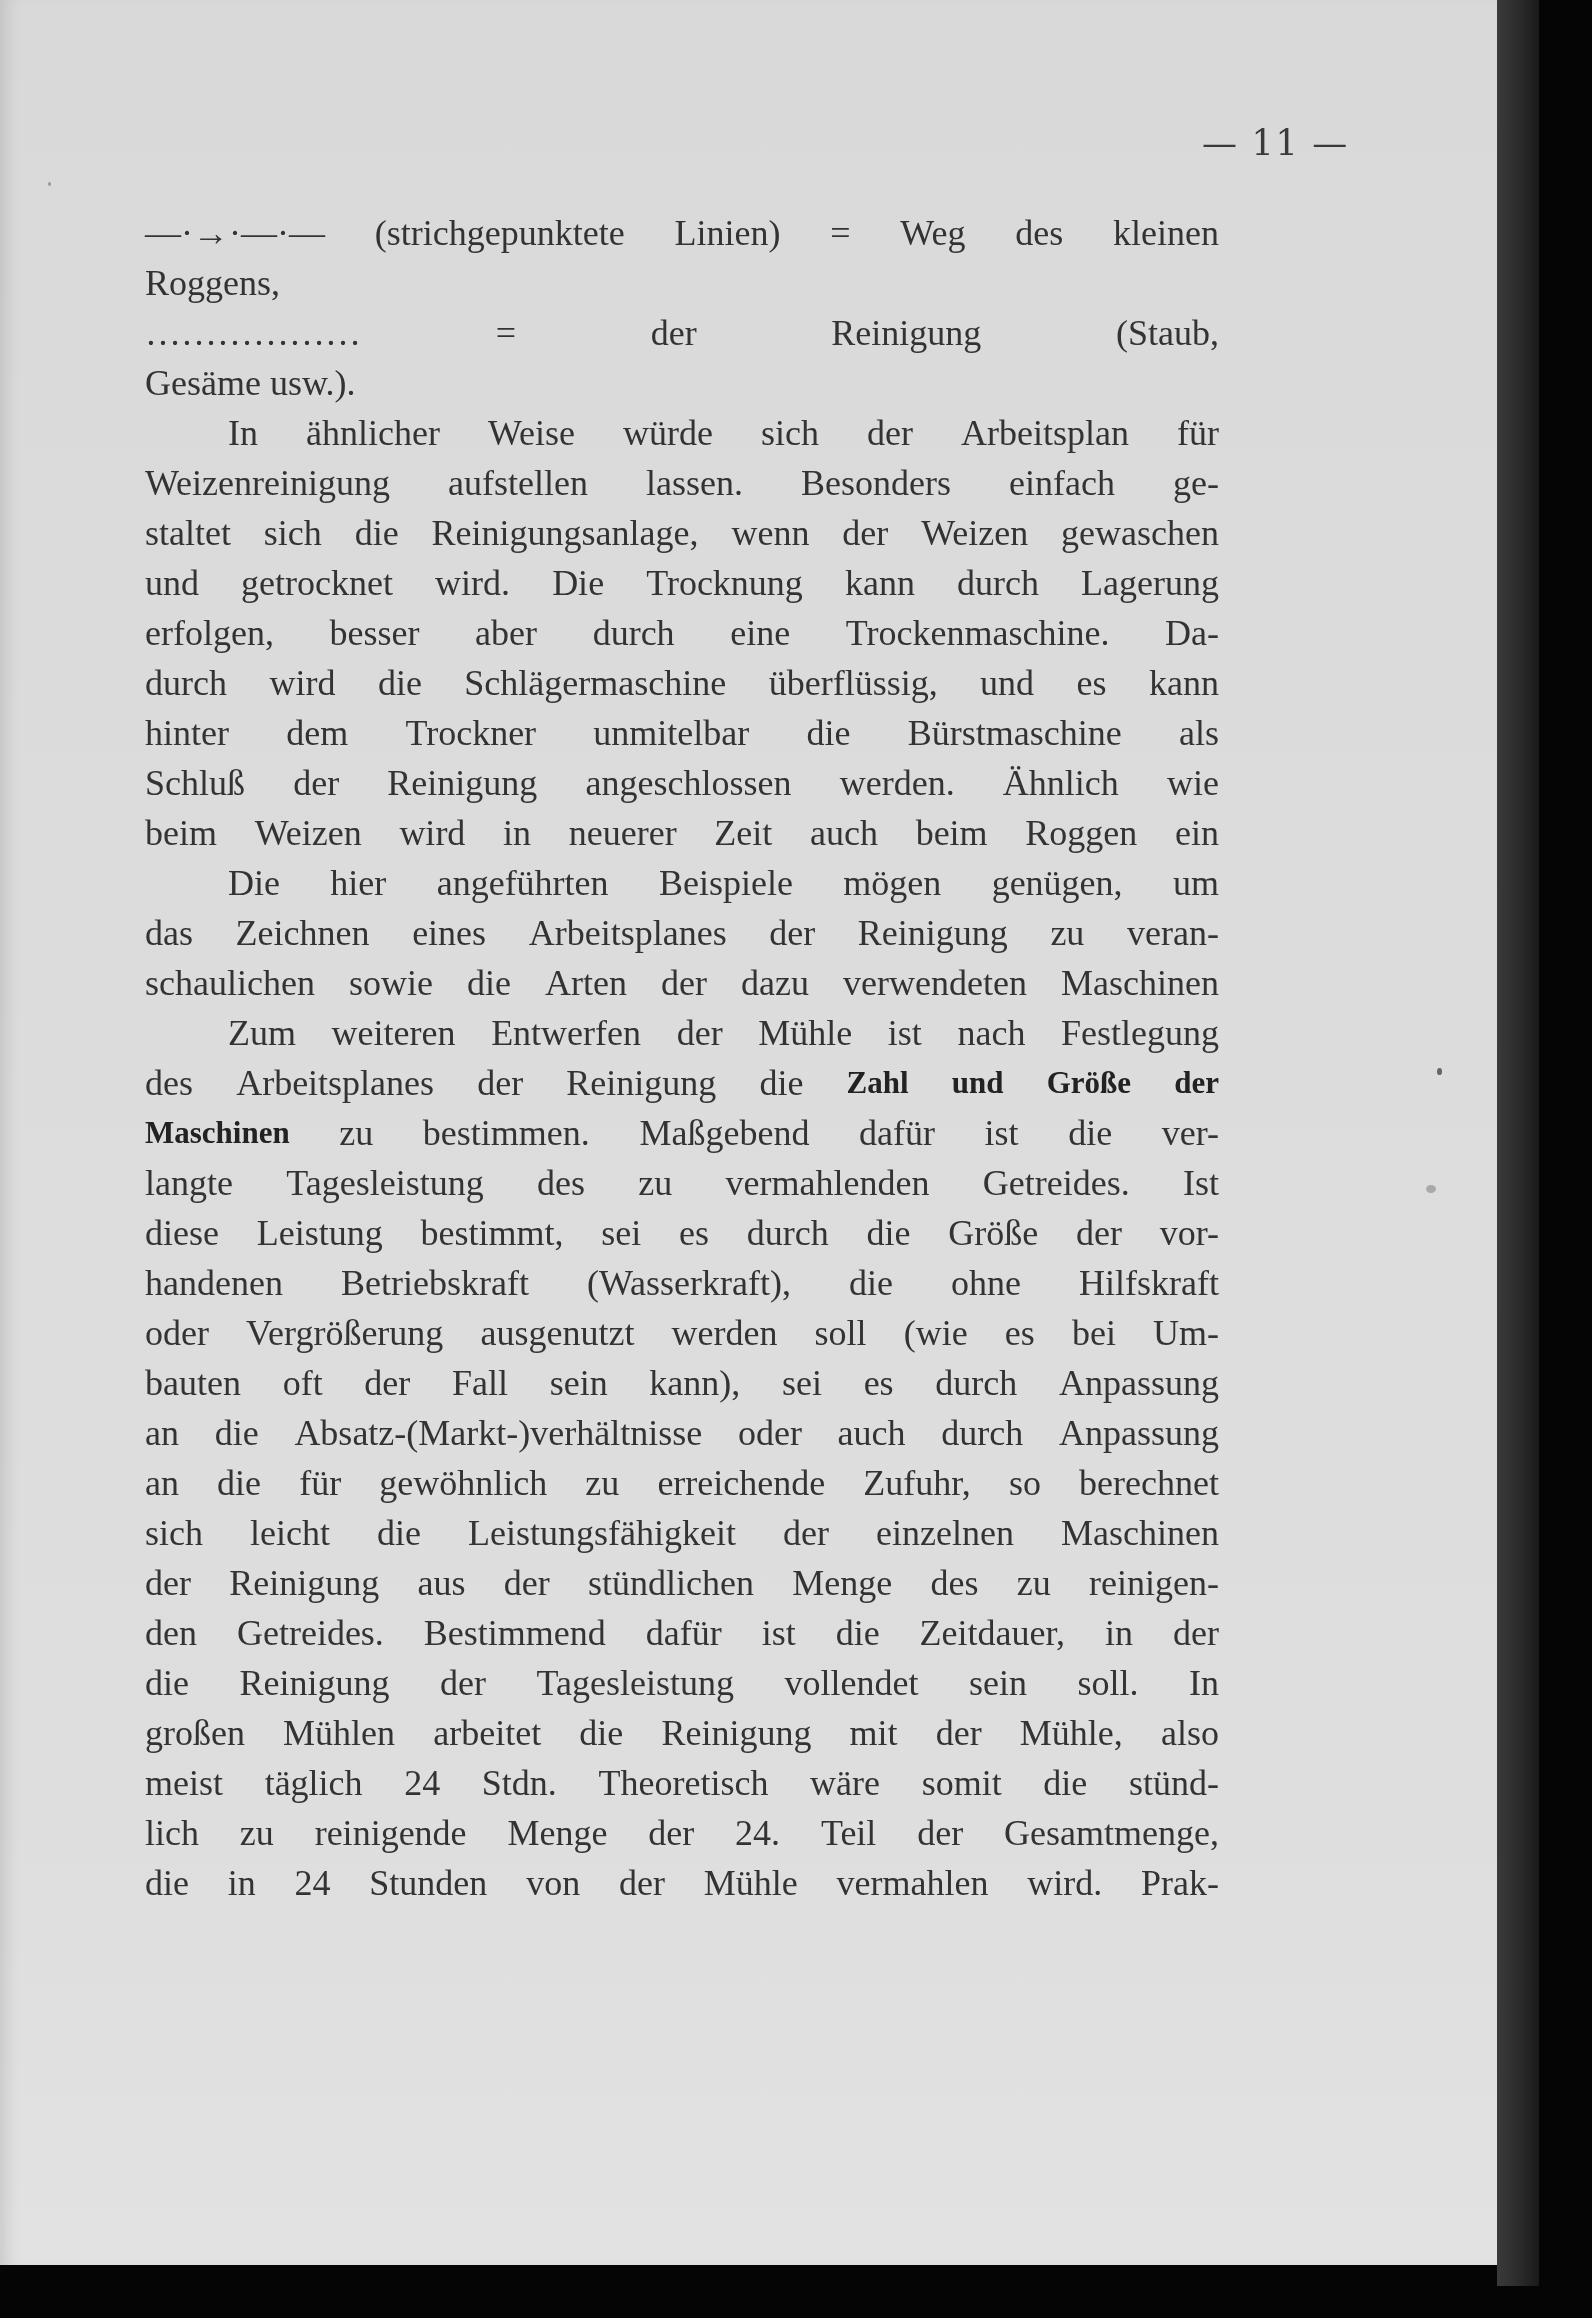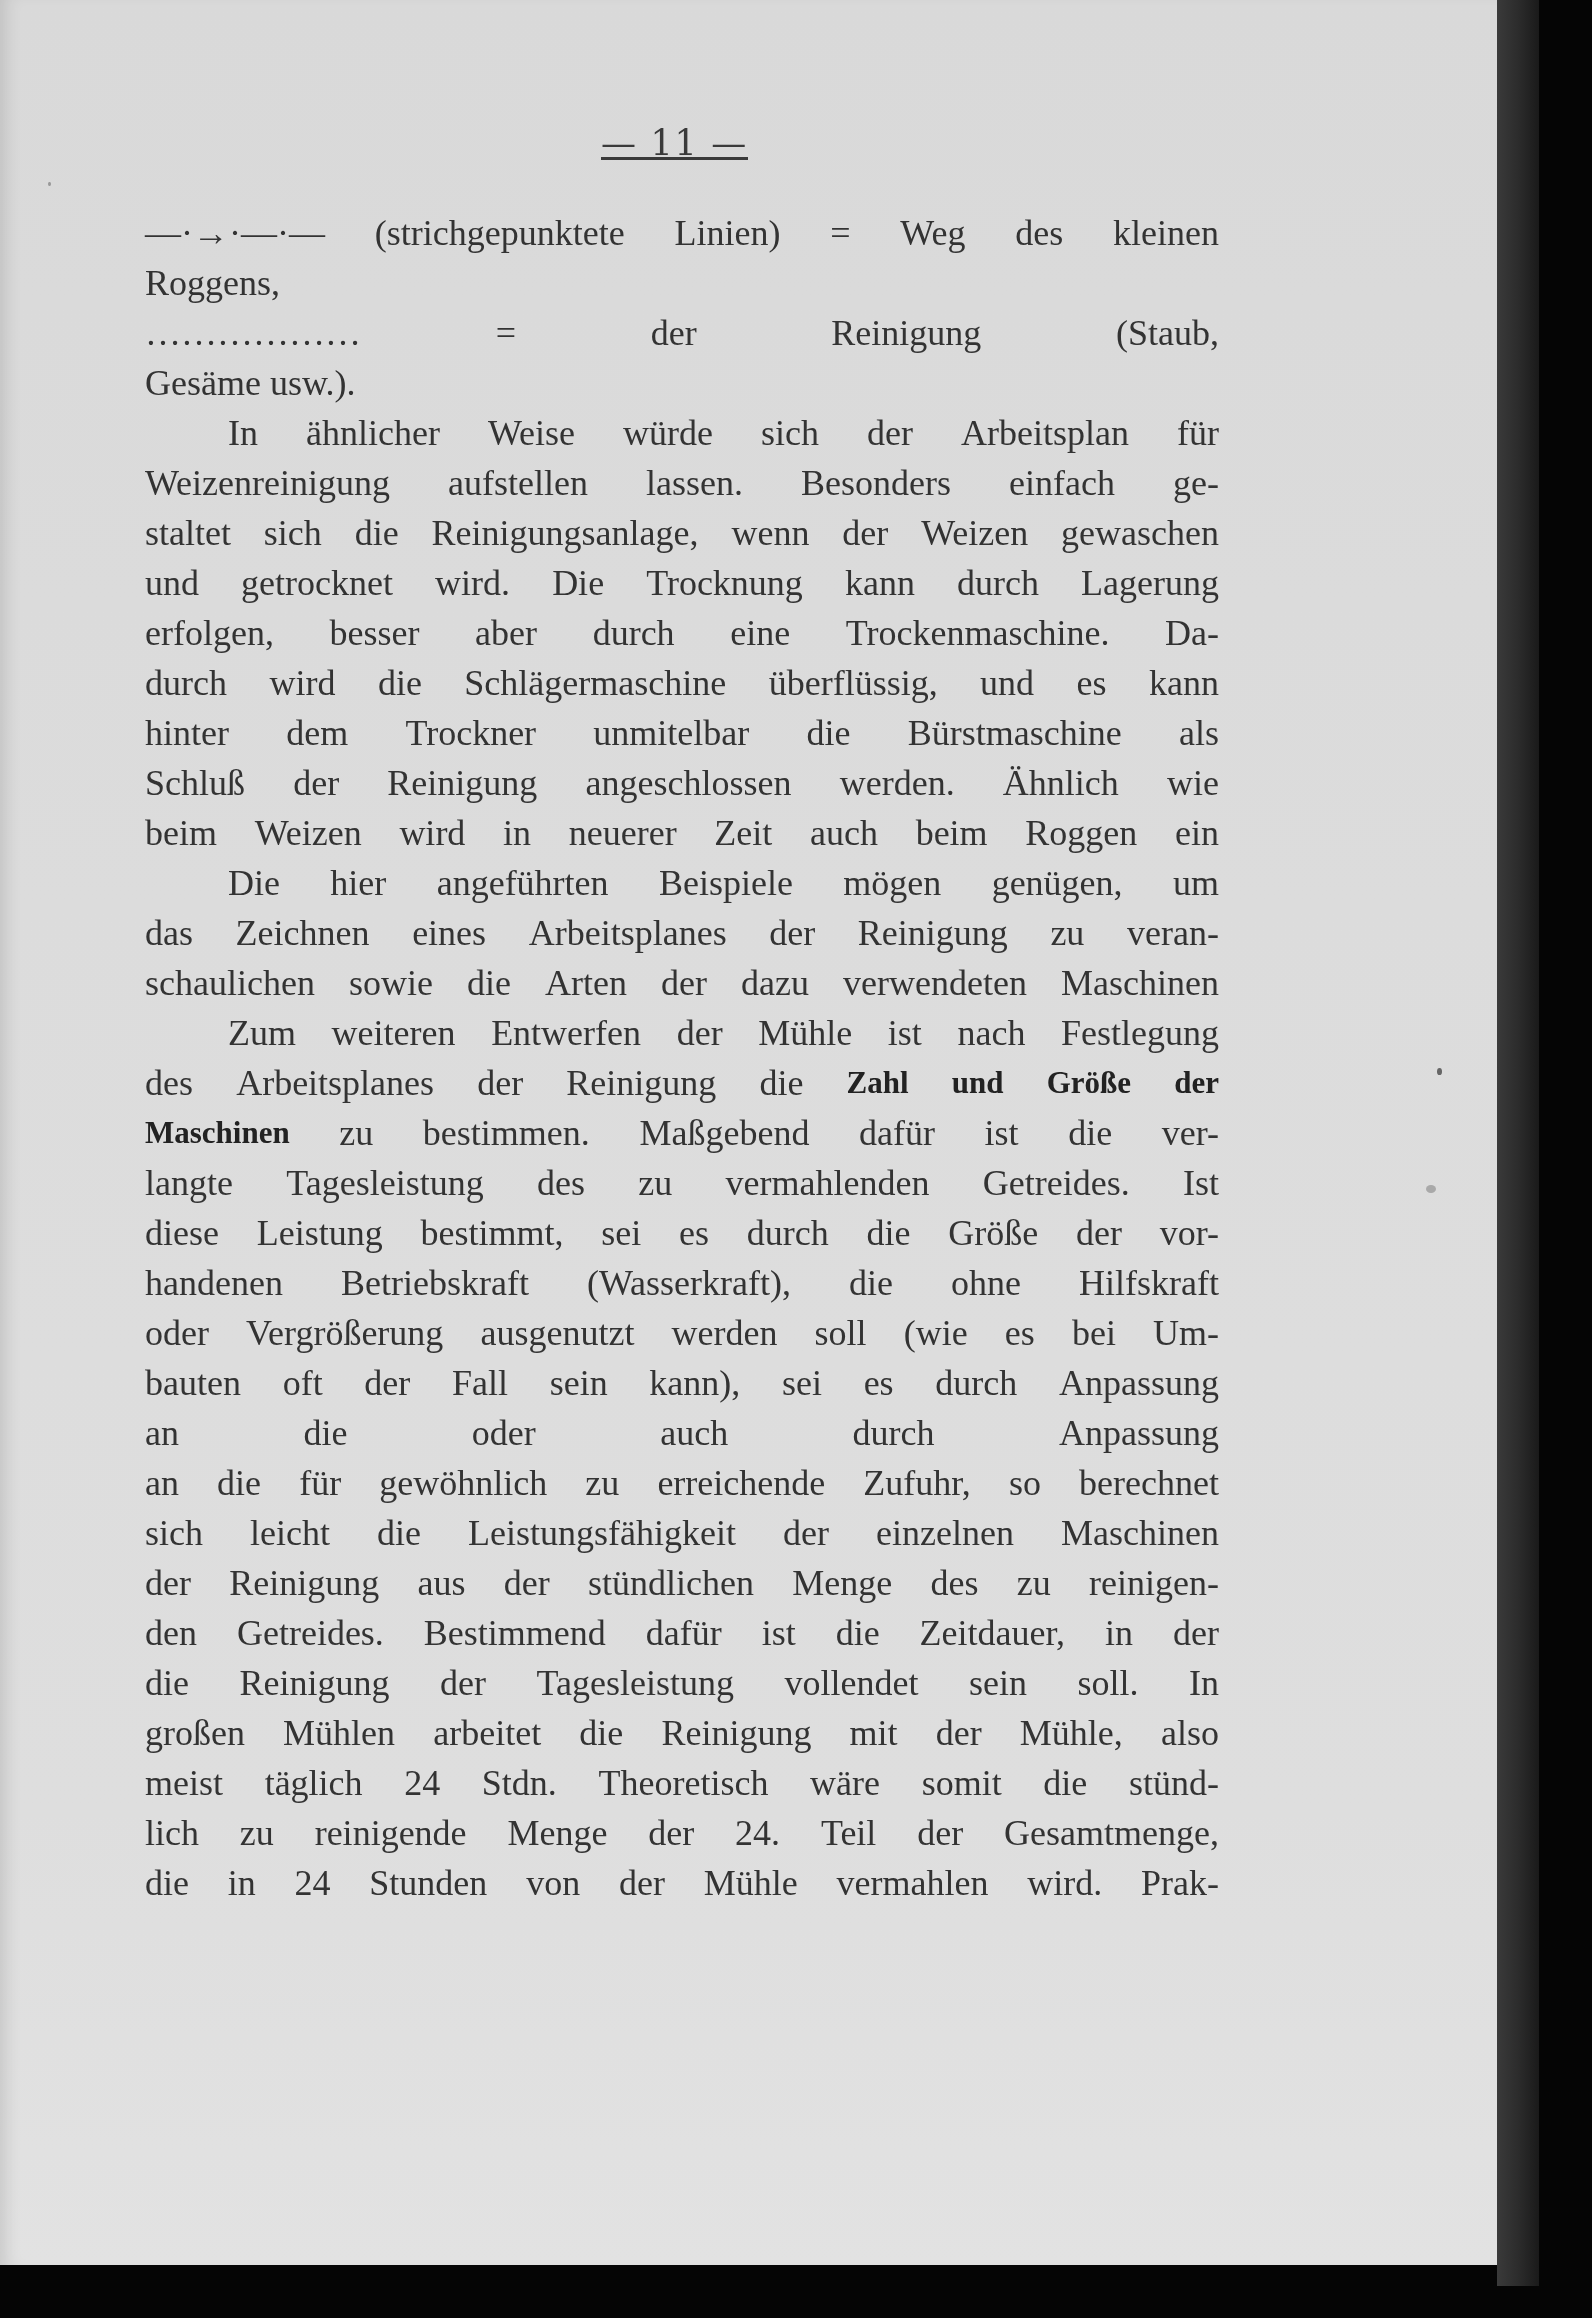--- a/index.html
+++ b/index.html
@@ -31,26 +31,25 @@
     width: 1497px;
     height: 2265px;
     background: linear-gradient(to bottom, #d9d9d9 0%, #dcdcdc 40%, #dedede 80%, #e2e2e2 100%);
     box-shadow: inset 15px 0 16.7px -10px rgba(0,0,0,0.12);
   }
   .page-number {
     position: absolute;
     left: 0;
     width: 1349px;
     top: 123px;
-    text-align: center;
+    text-align: right;
     font-family: "DejaVu Serif", "Liberation Serif", serif;
     font-size: 35px;
     color: #3a3a3a;
     letter-spacing: 1.7px;
-    text-decoration: underline;
   }
   .text-column {
     position: absolute;
     left: 145px;
     top: 208px;
     width: 1074px;
     font-family: "Liberation Serif", "DejaVu Serif", serif;
     font-size: 36px;
     color: #333333;
   }
@@ -317,20 +316,21 @@
           <span class="w">sein</span>
           <span class="w">kann),</span>
           <span class="w">sei</span>
           <span class="w">es</span>
           <span class="w">durch</span>
           <span class="w">Anpassung</span>
         </div>
       <div class="line">
           <span class="w">an</span>
           <span class="w">die</span>
+          <span class="w">Absatz-(Markt-)verhältnisse</span>
           <span class="w">oder</span>
           <span class="w">auch</span>
           <span class="w">durch</span>
           <span class="w">Anpassung</span>
         </div>
       <div class="line">
           <span class="w">an</span>
           <span class="w">die</span>
           <span class="w">für</span>
           <span class="w">gewöhnlich</span>

